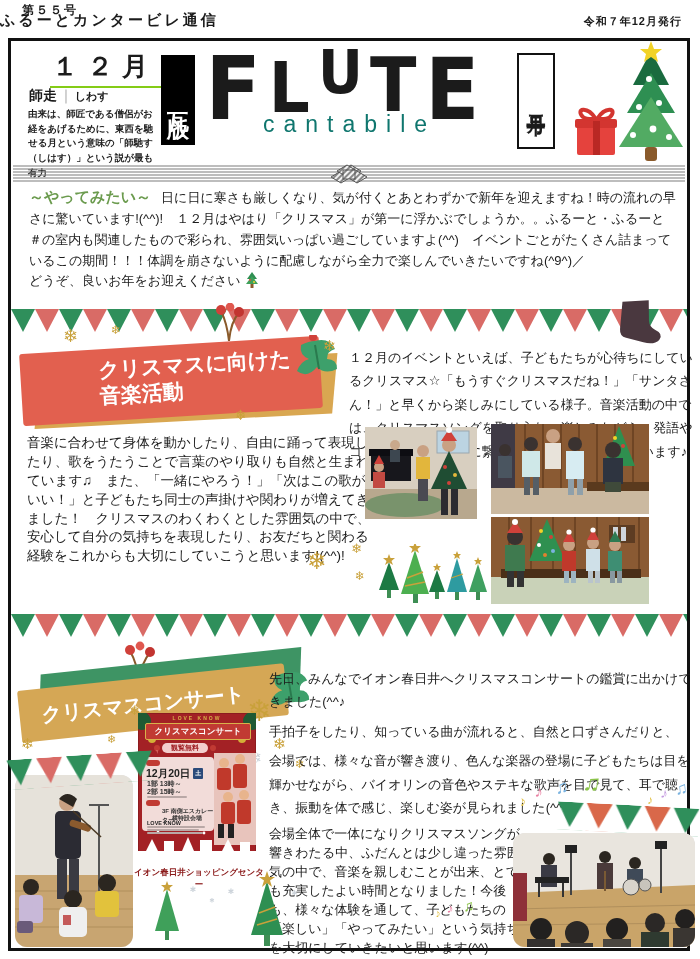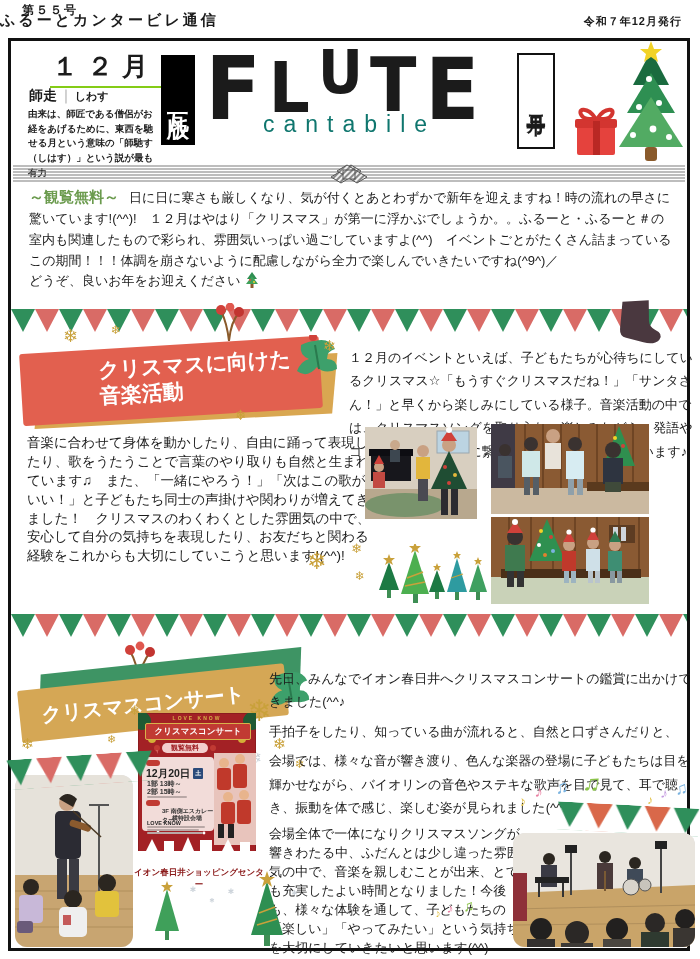--- a/index.html
+++ b/index.html
@@ -138,21 +138,21 @@
           <line x1="0" y1="18" x2="672" y2="18"></line>
       </g>
       <g>
         <polygon points="318,14 338,2 348,8 328,20" fill="url(#hatch)" stroke="#555" stroke-width="1"></polygon>
         <polygon points="354,14 334,2 324,8 344,20" fill="url(#hatch)" stroke="#555" stroke-width="1"></polygon>
         <rect x="330" y="7" width="12" height="9" fill="url(#hatch)" stroke="#555" stroke-width="1"></rect>
       </g>
     </svg>
 
     <div class="abs greeting">
-      <p><span class="greet-label">～観覧無料～</span><span>日に日に寒さも厳しくなり、気が付くとあとわずかで新年を迎えますね！時の流れの早さに驚いています!(^^)!　１２月はやはり「クリスマス」が第一に浮かぶでしょうか。。ふるーと・ふるーと＃の室内も関連したもので彩られ、雰囲気いっぱい過ごしていますよ(^^)　イベントごとがたくさん詰まっているこの期間！！！体調を崩さないように配慮しながら全力で楽しんでいきたいですね(^9^)／</span></p>
+      <p><span class="greet-label">～やってみたい～</span><span>日に日に寒さも厳しくなり、気が付くとあとわずかで新年を迎えますね！時の流れの早さに驚いています!(^^)!　１２月はやはり「クリスマス」が第一に浮かぶでしょうか。。ふるーと・ふるーと＃の室内も関連したもので彩られ、雰囲気いっぱい過ごしていますよ(^^)　イベントごとがたくさん詰まっているこの期間！！！体調を崩さないように配慮しながら全力で楽しんでいきたいですね(^9^)／</span></p>
       <p><span>どうぞ、良いお年をお迎えください</span><span class="tree-emoji-gap"></span><svg width="14" height="16" viewBox="0 0 14 16" style="vertical-align:-3px;">
             <polygon points="7,0 12,7 2,7" fill="#2e8f52"></polygon>
             <polygon points="7,4 13,12 1,12" fill="#3fa05a"></polygon>
             <rect x="5.5" y="12" width="3" height="4" fill="#8a5a2b"></rect>
             <circle cx="5" cy="8" r="1" fill="#e0483f"></circle>
             <circle cx="9" cy="10" r="1" fill="#f2d327"></circle>
           </svg></p>
     </div>
 
     <svg class="abs" style="left:0;top:268px;" width="676" height="26" viewBox="0 0 676 26">

